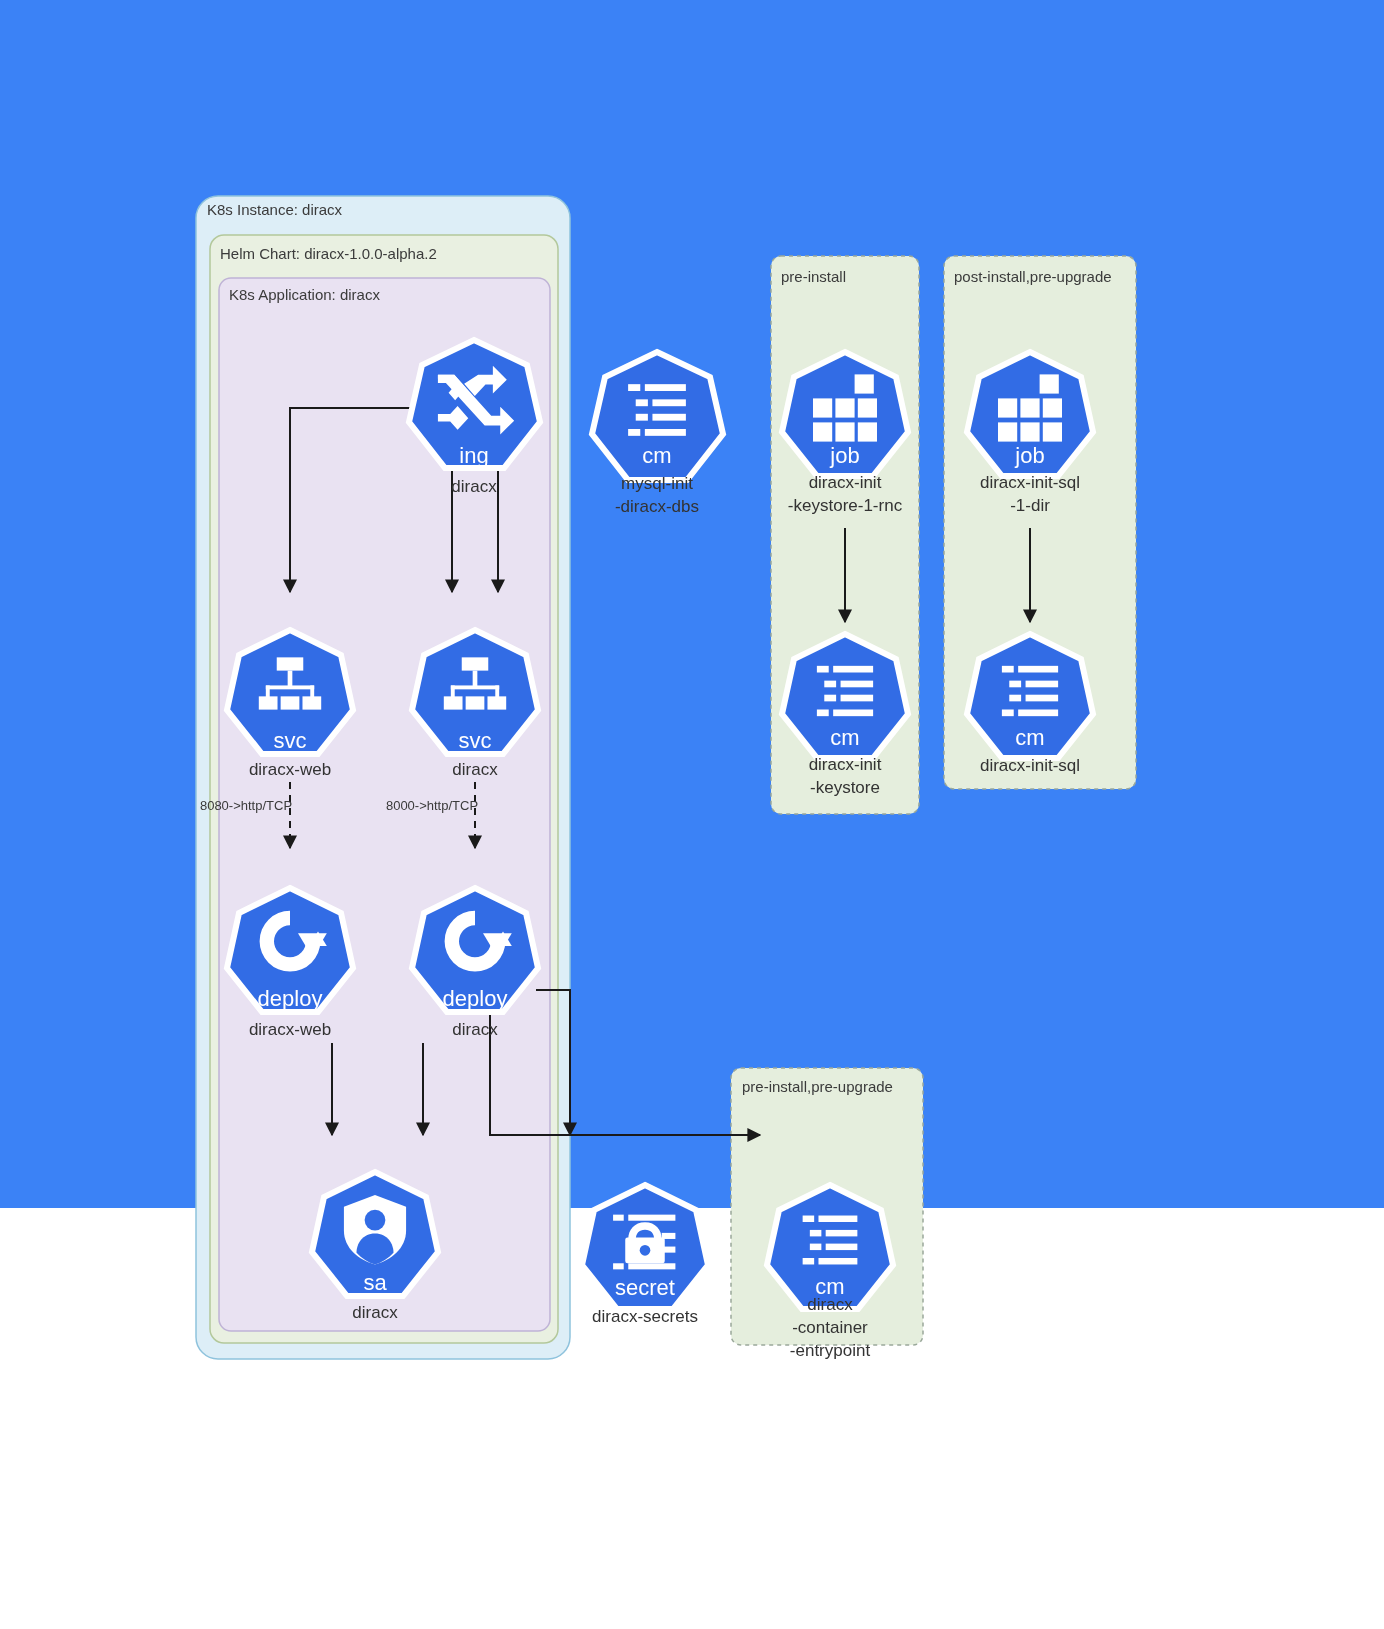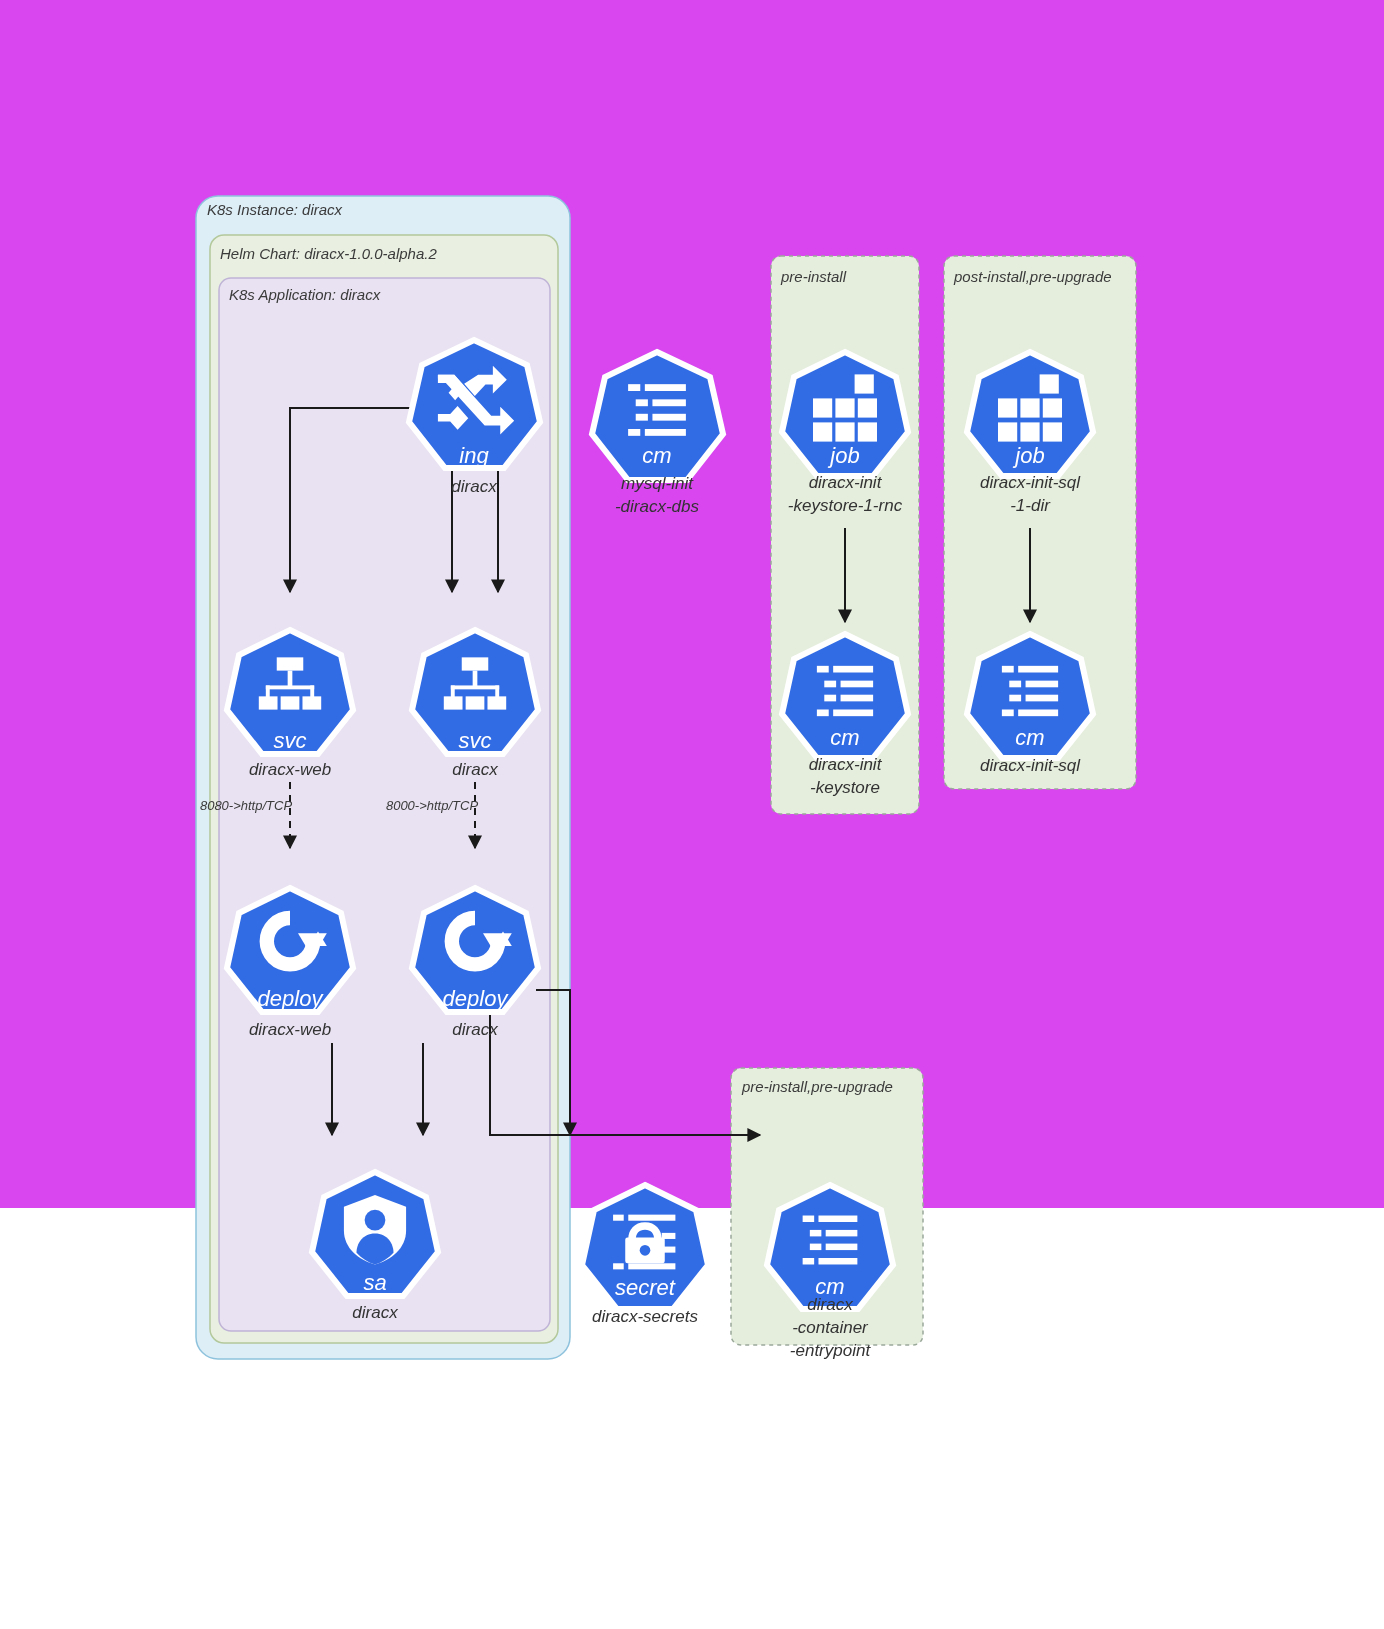--- a/index.html
+++ b/index.html
@@ -10,22 +10,21 @@
   body {
     width: 1384px;
     height: 1629px;
     font-family: "Liberation Sans", sans-serif;
     overflow: hidden;
   }
   #canvas {
     position: relative;
     width: 1384px;
     height: 1208px;
-    background: #d946ef;
-    font-style: italic;
+    background: #3b82f6;
   }
   svg.diagram {
     position: absolute;
     top: 0;
     left: 0;
     width: 1384px;
     height: 1629px;
   }
   .grp-label {
     font-size: 15px;

